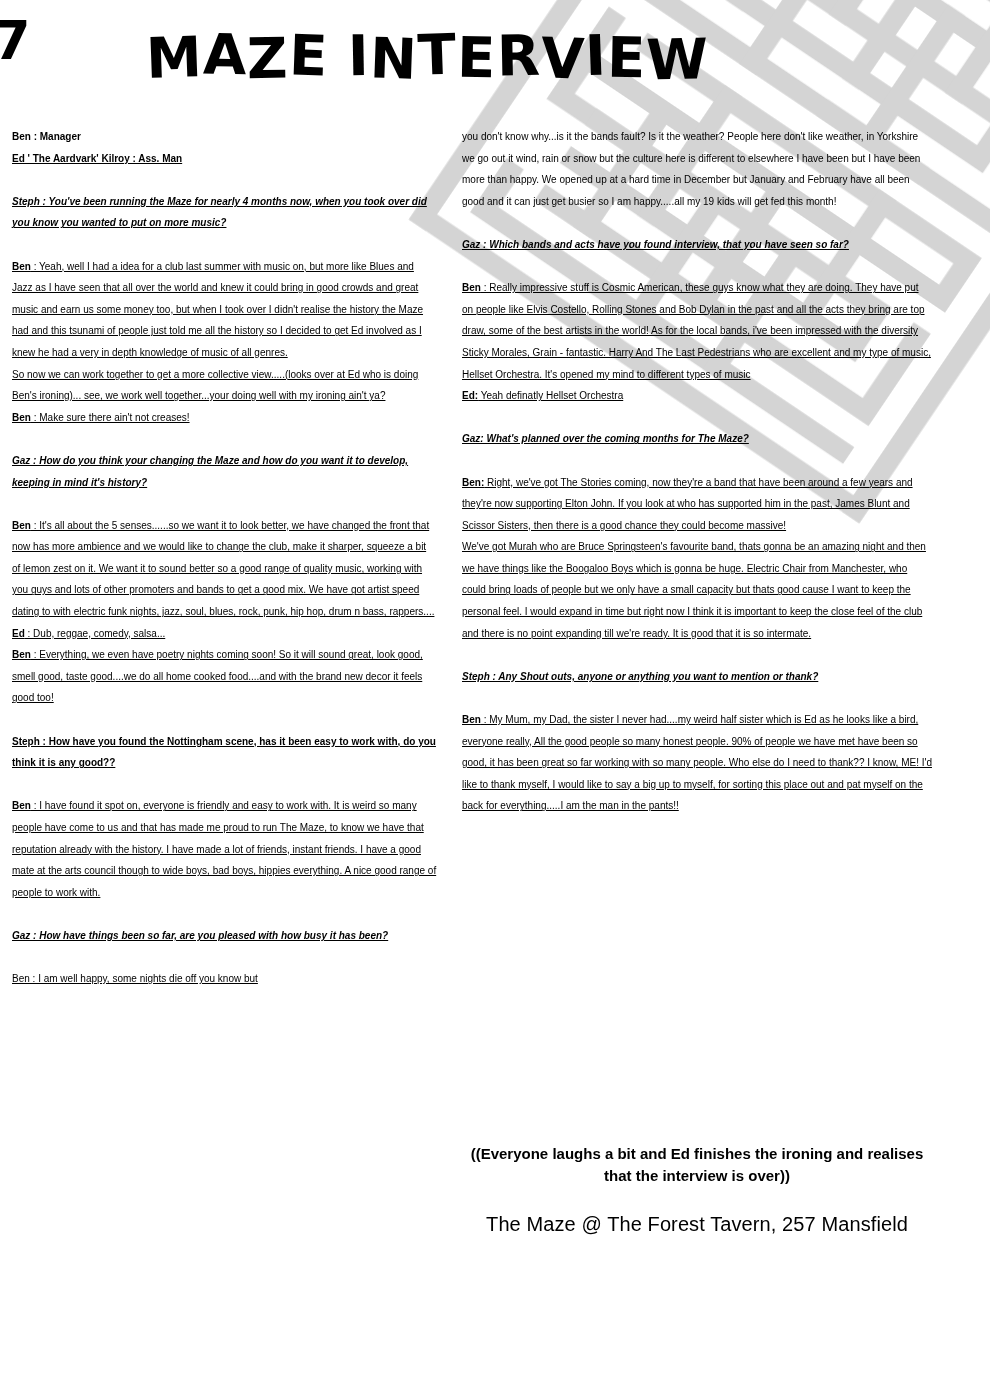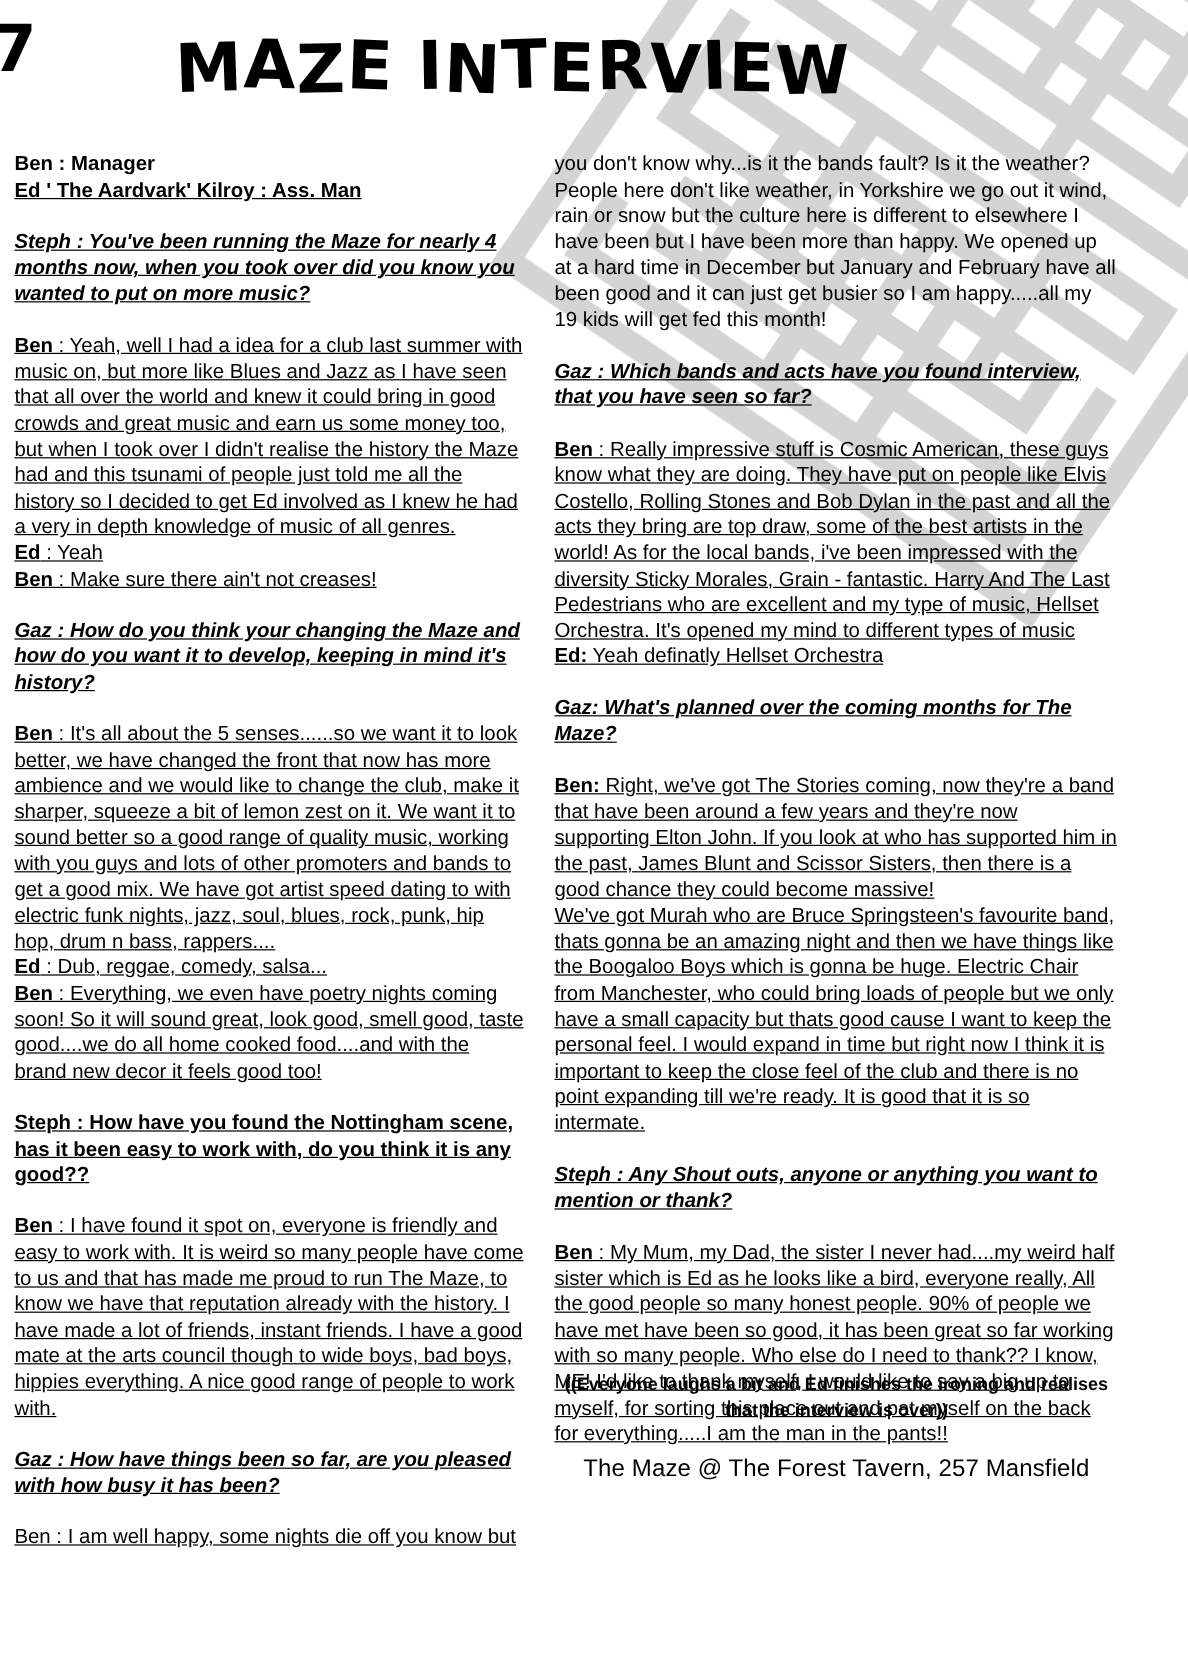--- a/index.html
+++ b/index.html
@@ -75,21 +75,21 @@
   #columns {
     position: absolute;
     top: 126px;
     left: 0;
     width: 990px;
     z-index: 2;
   }
   .column {
     position: absolute;
     top: 0;
-    font-size: 17px;
+    font-size: 10px;
     line-height: 21.6px;
   }
   #column-left  { left: 12px;  width: 425px; }
   #column-right { left: 462px; width: 470px; }
 
   .para {
     margin: 0 0 0 0;
     text-align: left;
   }
   .para + .para { margin-top: 0; text-decoration: underline; }
@@ -171,21 +171,21 @@
 <div id="columns">
 
   <div class="column" id="column-left">
 
     <p class="para speaker">Ben  : Manager</p>
     <p class="para speaker">Ed ' The Aardvark' Kilroy : Ass. Man</p>
 
     <p class="para gap q">Steph : You've been running the Maze for nearly 4 months now, when you took over did you know you wanted to put on more music?</p>
 
     <p class="para gap"><span class="speaker">Ben</span><span> : Yeah, well I had a idea for a club last summer with music on, but more like Blues and Jazz as I have seen that all over the world and knew it could bring in good crowds and great music and earn us some money too, but when I took over I didn't realise the history the Maze had and this tsunami of people just told me all the history so I decided to get Ed involved as I knew he had a very in depth knowledge of music of all genres.</span></p>
-    <p class="para"><span class="speaker">Ed</span><span> : Yeah</span></p>
+    <p class="para">So now we can work together to get a more collective view.....(looks over at Ed who is doing Ben's ironing)... see, we work well together...your doing well with my ironing ain't ya?</p>
     <p class="para"><span class="speaker">Ben</span><span> : Make sure there ain't not creases!</span></p>
 
     <p class="para gap q">Gaz : How do you think your changing the Maze and how do you want it to develop, keeping in mind it's history?</p>
 
     <p class="para gap"><span class="speaker">Ben</span><span> : It's all about the 5 senses......so we want it to look better, we have changed the front that now has more ambience and we would like to change the club, make it sharper, squeeze a bit of lemon zest on it. We want it to sound better so a good range of quality music, working with you guys and lots of other promoters and bands to get a good mix. We have got artist speed dating to with electric funk nights, jazz, soul, blues, rock, punk, hip hop, drum n bass, rappers....</span></p>
     <p class="para"><span class="speaker">Ed</span><span> : Dub, reggae, comedy, salsa...</span></p>
     <p class="para"><span class="speaker">Ben</span><span> : Everything, we even have poetry nights coming soon! So it will sound great, look good, smell good, taste good....we do all home cooked food....and with the brand new decor it feels good too!</span></p>
 
     <p class="para gap q upright">Steph : How have you found the Nottingham scene, has it been easy to work with, do you think it is any good??</p>
 

